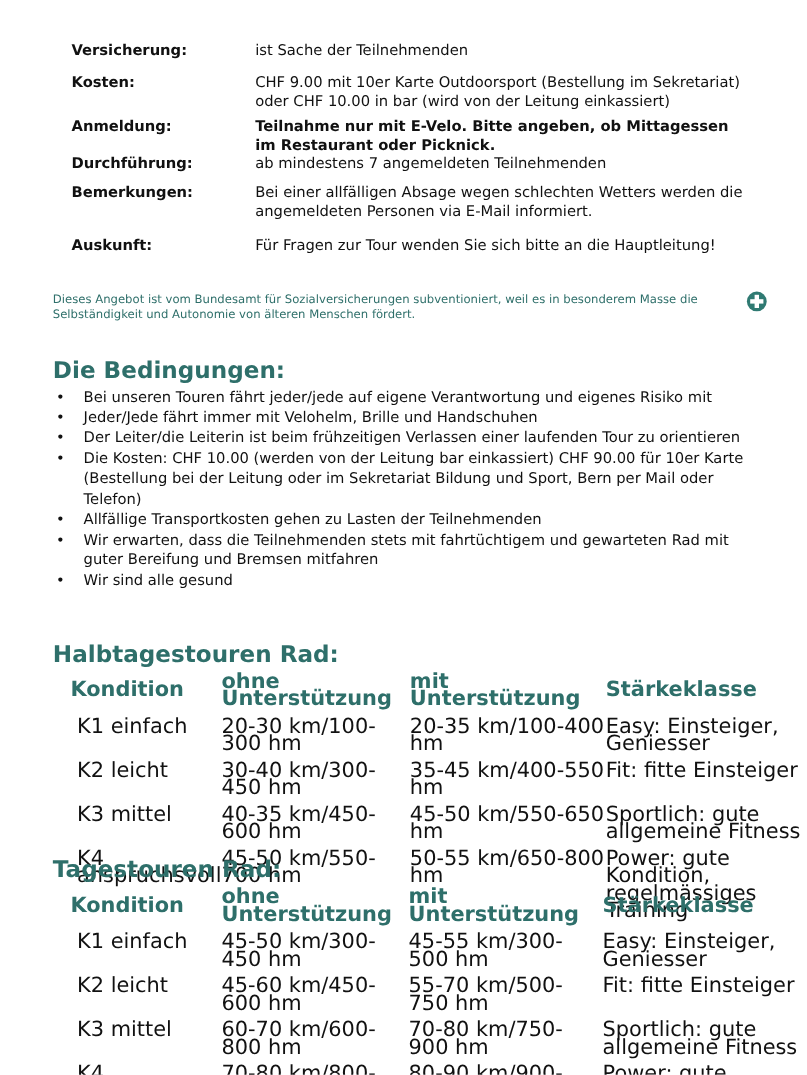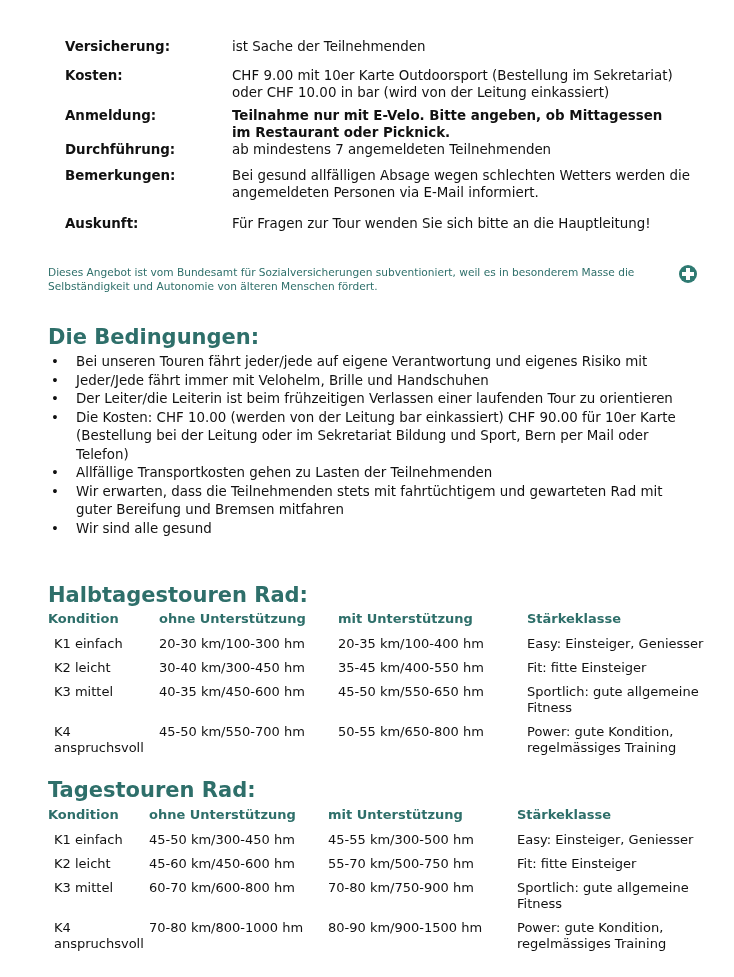--- a/index.html
+++ b/index.html
@@ -11,21 +11,21 @@
   .info-value .bold { font-weight:bold; display:block; }
   .note { position:absolute; left:48px; top:265px; width:630px; font-size:10.6px; line-height:14px; color:#2e6f6a; }
   .plus-icon { position:absolute; left:679px; top:265px; width:18px; height:18px; border-radius:50%; background:#2f7a72; }
   .plus-icon:before, .plus-icon:after { content:""; position:absolute; background:#fff; }
   .plus-icon:before { left:7px; top:3px; width:4px; height:12px; }
   .plus-icon:after { left:3px; top:7px; width:12px; height:4px; }
   h2 { position:absolute; left:48px; margin:0; font-size:21px; font-weight:bold; color:#2e6f6a; }
   .cond-list { position:absolute; left:48px; top:353px; width:650px; margin:0; padding:0; list-style:none; font-size:13.4px; line-height:18.5px; }
   .cond-list li { position:relative; padding-left:28px; }
   .cond-list li:before { content:"•"; position:absolute; left:3px; top:0; }
-  .tour-table { position:absolute; left:48px; font-size:13px; line-height:16px; border-collapse:collapse; }
+  .tour-table { position:absolute; left:64px; font-size:19px; line-height:16px; border-collapse:collapse; }
   .tour-table th { text-align:left; color:#2e6f6a; font-weight:bold; padding:0 0 9px 0; }
   .tour-table td { vertical-align:top; padding:0 0 8px 0; }
   .tour-table td.k { padding-left:6px; }
 </style>
 </head>
 <body>
 
 <div class="info-table">
   <div class="info-row" style="margin-bottom:12px">
     <div class="info-label">Versicherung:</div>
@@ -44,21 +44,21 @@
         <span class="bold" style="width:440px">Teilnahme nur mit E-Velo. Bitte angeben, ob Mittagessen im Restaurant oder Picknick.</span>
       </div>
   </div>
   <div class="info-row" style="margin-bottom:9px">
     <div class="info-label">Durchführung:</div>
     <div class="info-value"><span>ab mindestens 7 angemeldeten Teilnehmenden</span></div>
   </div>
   <div class="info-row" style="margin-bottom:14px">
     <div class="info-label">Bemerkungen:</div>
     <div class="info-value">
-        <div>Bei gesund allfälligen Absage wegen schlechten Wetters werden die</div>
+        <div>Bei einer allfälligen Absage wegen schlechten Wetters werden die</div>
         <div>angemeldeten Personen via E-Mail informiert.</div>
       </div>
   </div>
   <div class="info-row">
     <div class="info-label">Auskunft:</div>
     <div class="info-value"><span>Für Fragen zur Tour wenden Sie sich bitte an die Hauptleitung!</span></div>
   </div>
 </div>
 
 <div class="note">Dieses Angebot ist vom Bundesamt für Sozialversicherungen subventioniert, weil es in besonderem Masse die Selbständigkeit und Autonomie von älteren Menschen fördert.</div>

